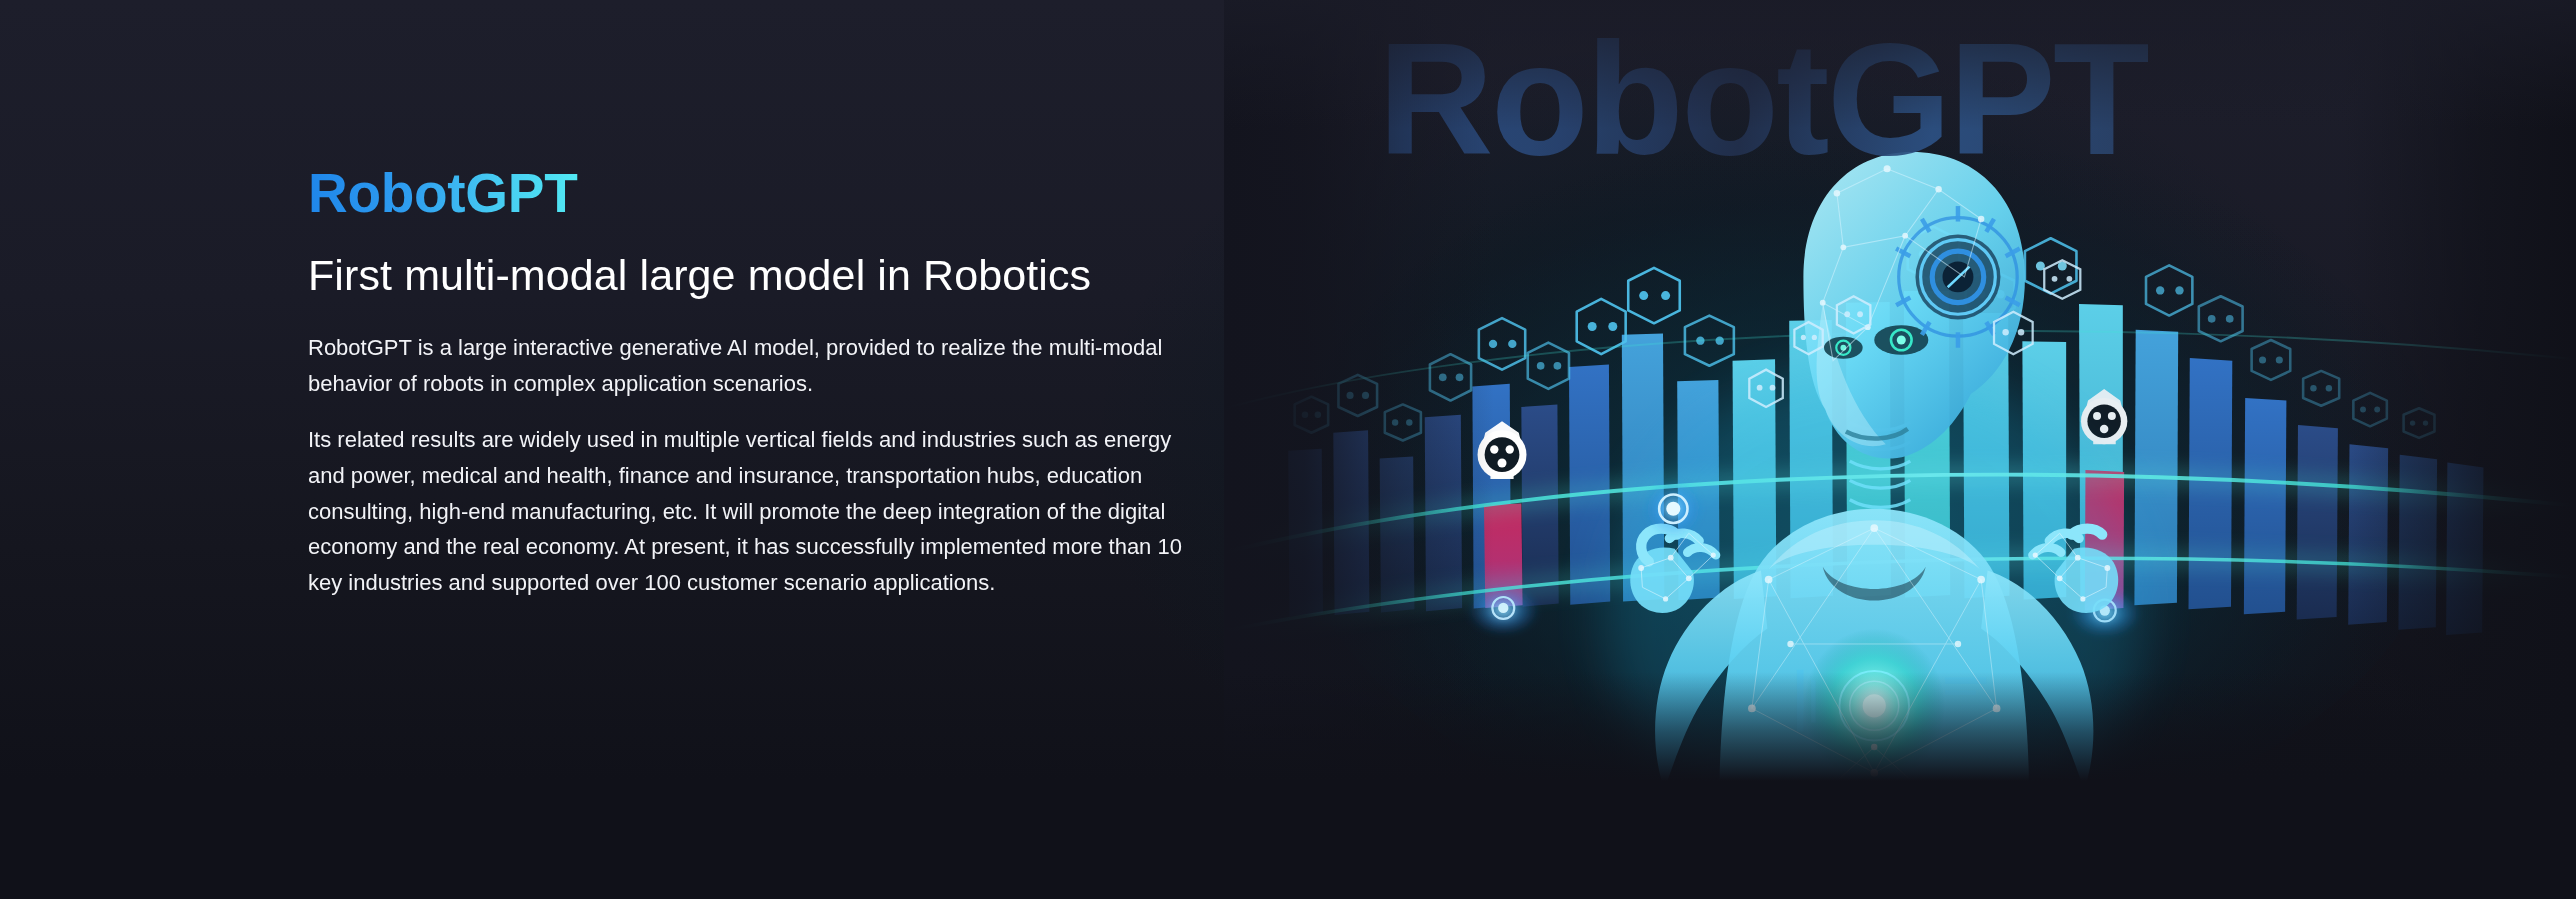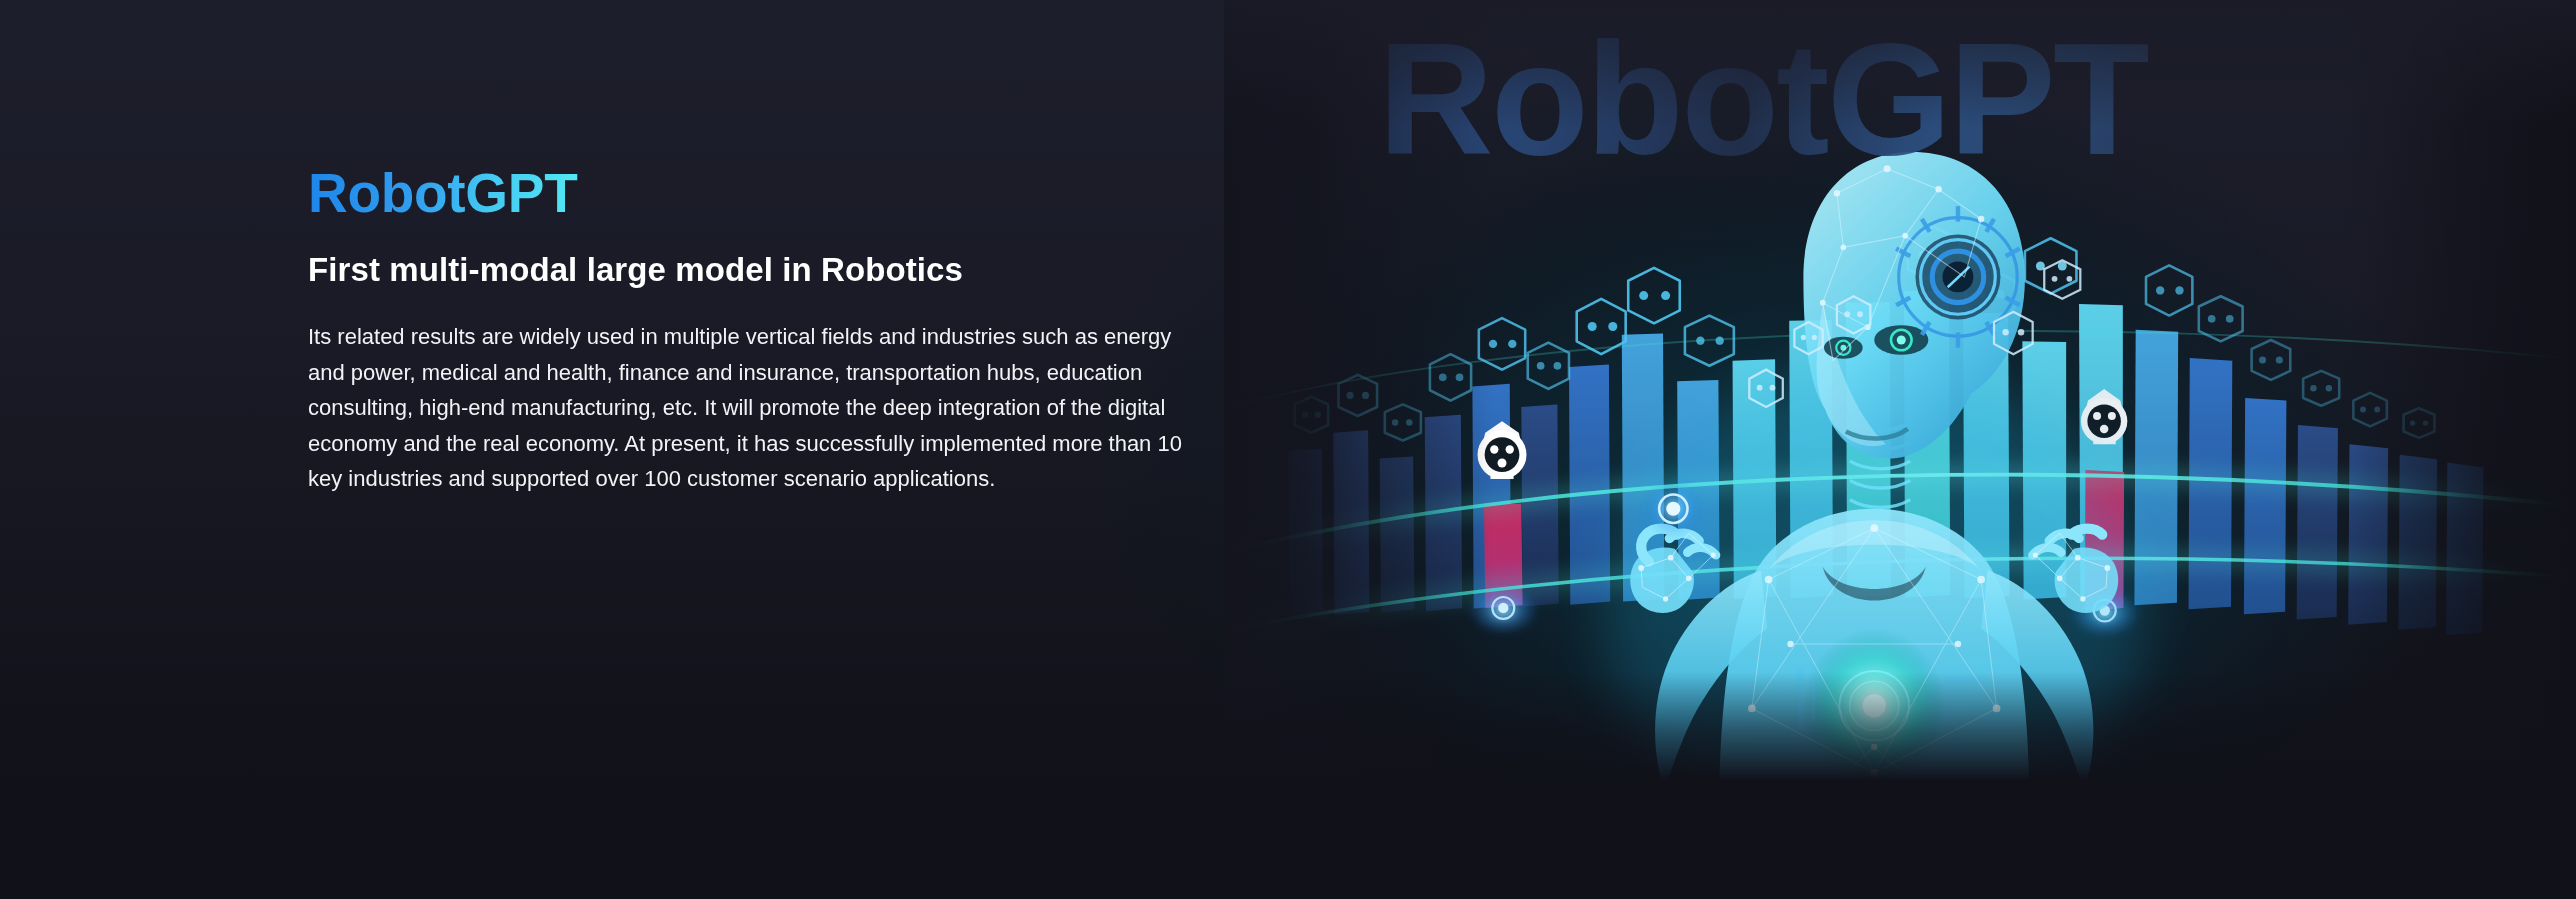--- a/index.html
+++ b/index.html
@@ -40,22 +40,22 @@
     letter-spacing: -0.3px;
     margin: 0 0 30px 0;
     background: linear-gradient(90deg, #1f86ea 0%, #2f9ef0 38%, #45c9f2 68%, #52e9f3 100%);
     -webkit-background-clip: text;
     background-clip: text;
     color: transparent;
     -webkit-text-fill-color: transparent;
     display: inline-block;
   }
   .brand-subtitle {
-    font-size: 33px;
-    font-weight: 700;
+    font-size: 43px;
+    font-weight: 400;
     color: #ffffff;
     margin: 0 0 30px 0;
     line-height: 1.15;
     letter-spacing: 0.1px;
   }
   .body-para {
     font-size: 22px;
     line-height: 1.62;
     color: #f2f3f7;
     margin: 0 0 20.6px 0;
@@ -574,17 +574,18 @@
   <div class="watermark">RobotGPT</div>
 
   <div class="art-fade-top"></div>
   <div class="art-fade-left"></div>
   <div class="art-fade-right"></div>
   <div class="art-fade-bottom"></div>
 
   <div class="text-panel">
     <h1 class="brand-title">RobotGPT</h1>
     <h2 class="brand-subtitle">First multi-modal large model in Robotics</h2>
+    <p class="body-para">RobotGPT is a large interactive generative AI model, provided to realize the multi-modal behavior of robots in complex application scenarios.</p>
     <p class="body-para">Its related results are widely used in multiple vertical fields and industries such as energy and power, medical and health, finance and insurance, transportation hubs, education consulting, high-end manufacturing, etc. It will promote the deep integration of the digital economy and the real economy. At present, it has successfully implemented more than 10 key industries and supported over 100 customer scenario applications.</p>
   </div>
 
 </div>
 
 
 </body></html>

